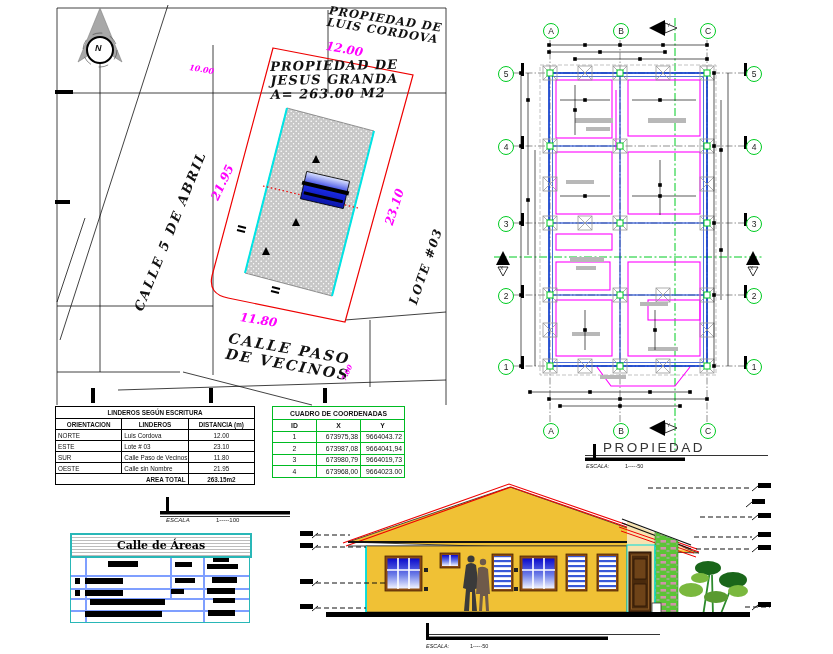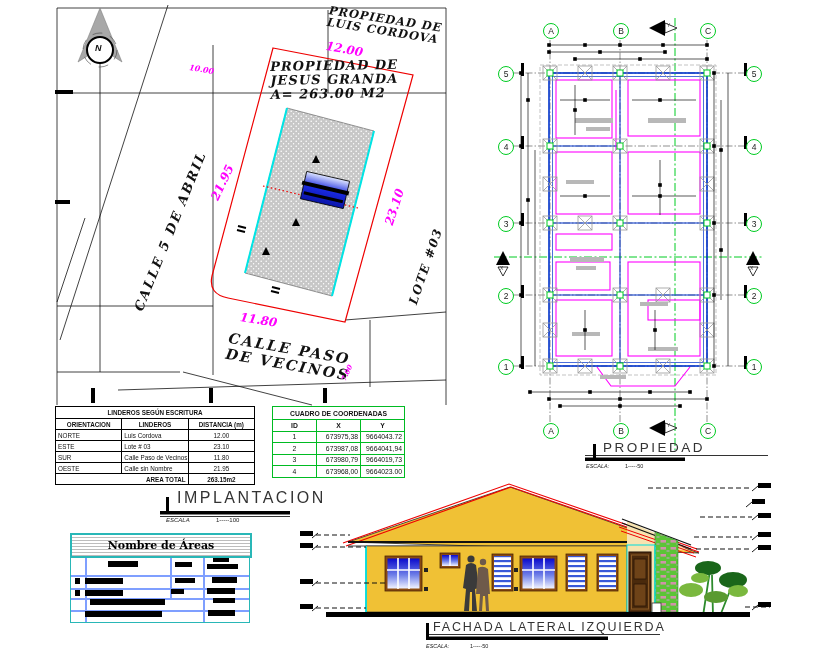--- a/index.html
+++ b/index.html
@@ -479,29 +479,27 @@
           <td class="num">9664019,73</td>
         </tr>
   <tr>
           <td class="idc">4</td>
           <td class="num">673968,00</td>
           <td class="num">9664023.00</td>
         </tr>
 </tbody>
     </table>
 
-<div class="lbl ttl" style="left:177px;top:489px;font-size:16px;">IMPLANTACION</div>
 <span class="esc" style="left:166px;top:517px;">ESCALA</span>
 <span class="esc" style="left:216px;top:517px;font-style:normal;">1-----100</span>
 
 <div class="lbl ttl" style="left:603px;top:441px;font-size:13.5px;">PROPIEDAD</div>
 <span class="esc" style="left:586px;top:463px;font-size:5.5px;">ESCALA:</span>
 <span class="esc" style="left:625px;top:463px;font-size:5.5px;font-style:normal;">1-----50</span>
 
-<div class="lbl ttl" style="left:433px;top:621px;font-size:12.5px;letter-spacing:1.8px;">FACHADA LATERAL IZQUIERDA</div>
 <span class="esc" style="left:426px;top:643px;font-size:5.5px;">ESCALA:</span>
 <span class="esc" style="left:470px;top:643px;font-size:5.5px;font-style:normal;">1-----50</span>
 
 <div class="gcirc" style="left:543px;top:23px;">A</div>
 <div class="gcirc" style="left:613px;top:23px;">B</div>
 <div class="gcirc" style="left:700px;top:23px;">C</div>
 <div class="gcirc" style="left:543px;top:423px;">A</div>
 <div class="gcirc" style="left:613px;top:423px;">B</div>
 <div class="gcirc" style="left:700px;top:423px;">C</div>
 <div class="gcirc" style="left:498px;top:66px;">5</div>
@@ -513,21 +511,21 @@
 <div class="gcirc" style="left:746px;top:139px;">4</div>
 <div class="gcirc" style="left:746px;top:216px;">3</div>
 <div class="gcirc" style="left:746px;top:288px;">2</div>
 <div class="gcirc" style="left:746px;top:359px;">1</div>
 <span class="lbl" style="left:667px;top:23px;font-size:5px;color:#333;">Y</span>
 <span class="lbl" style="left:667px;top:423px;font-size:5px;color:#333;">Y</span>
 <span class="lbl" style="left:500px;top:266px;font-size:5px;color:#333;">X</span>
 <span class="lbl" style="left:750px;top:266px;font-size:5px;color:#333;">X</span>
 
 <div class="ca-head">
-      <span>Nombre de Áreas</span>
+      <span>Calle de Áreas</span>
     </div>
 <div class="ca-body">
   <div class="ca-v" style="left:14px;top:0;width:2px;height:100%;"></div>
   <div class="ca-v" style="left:99px;top:0;width:2px;height:41px;"></div>
   <div class="ca-v" style="left:132px;top:0;width:2px;height:100%;"></div>
   <div class="ca-h" style="left:0;top:17px;width:100%;height:2px;"></div>
   <div class="ca-h" style="left:0;top:30px;width:100%;height:2px;"></div>
   <div class="ca-h" style="left:0;top:40px;width:100%;height:2px;"></div>
   <div class="ca-h" style="left:0;top:52px;width:100%;height:2px;"></div>
 </div>

